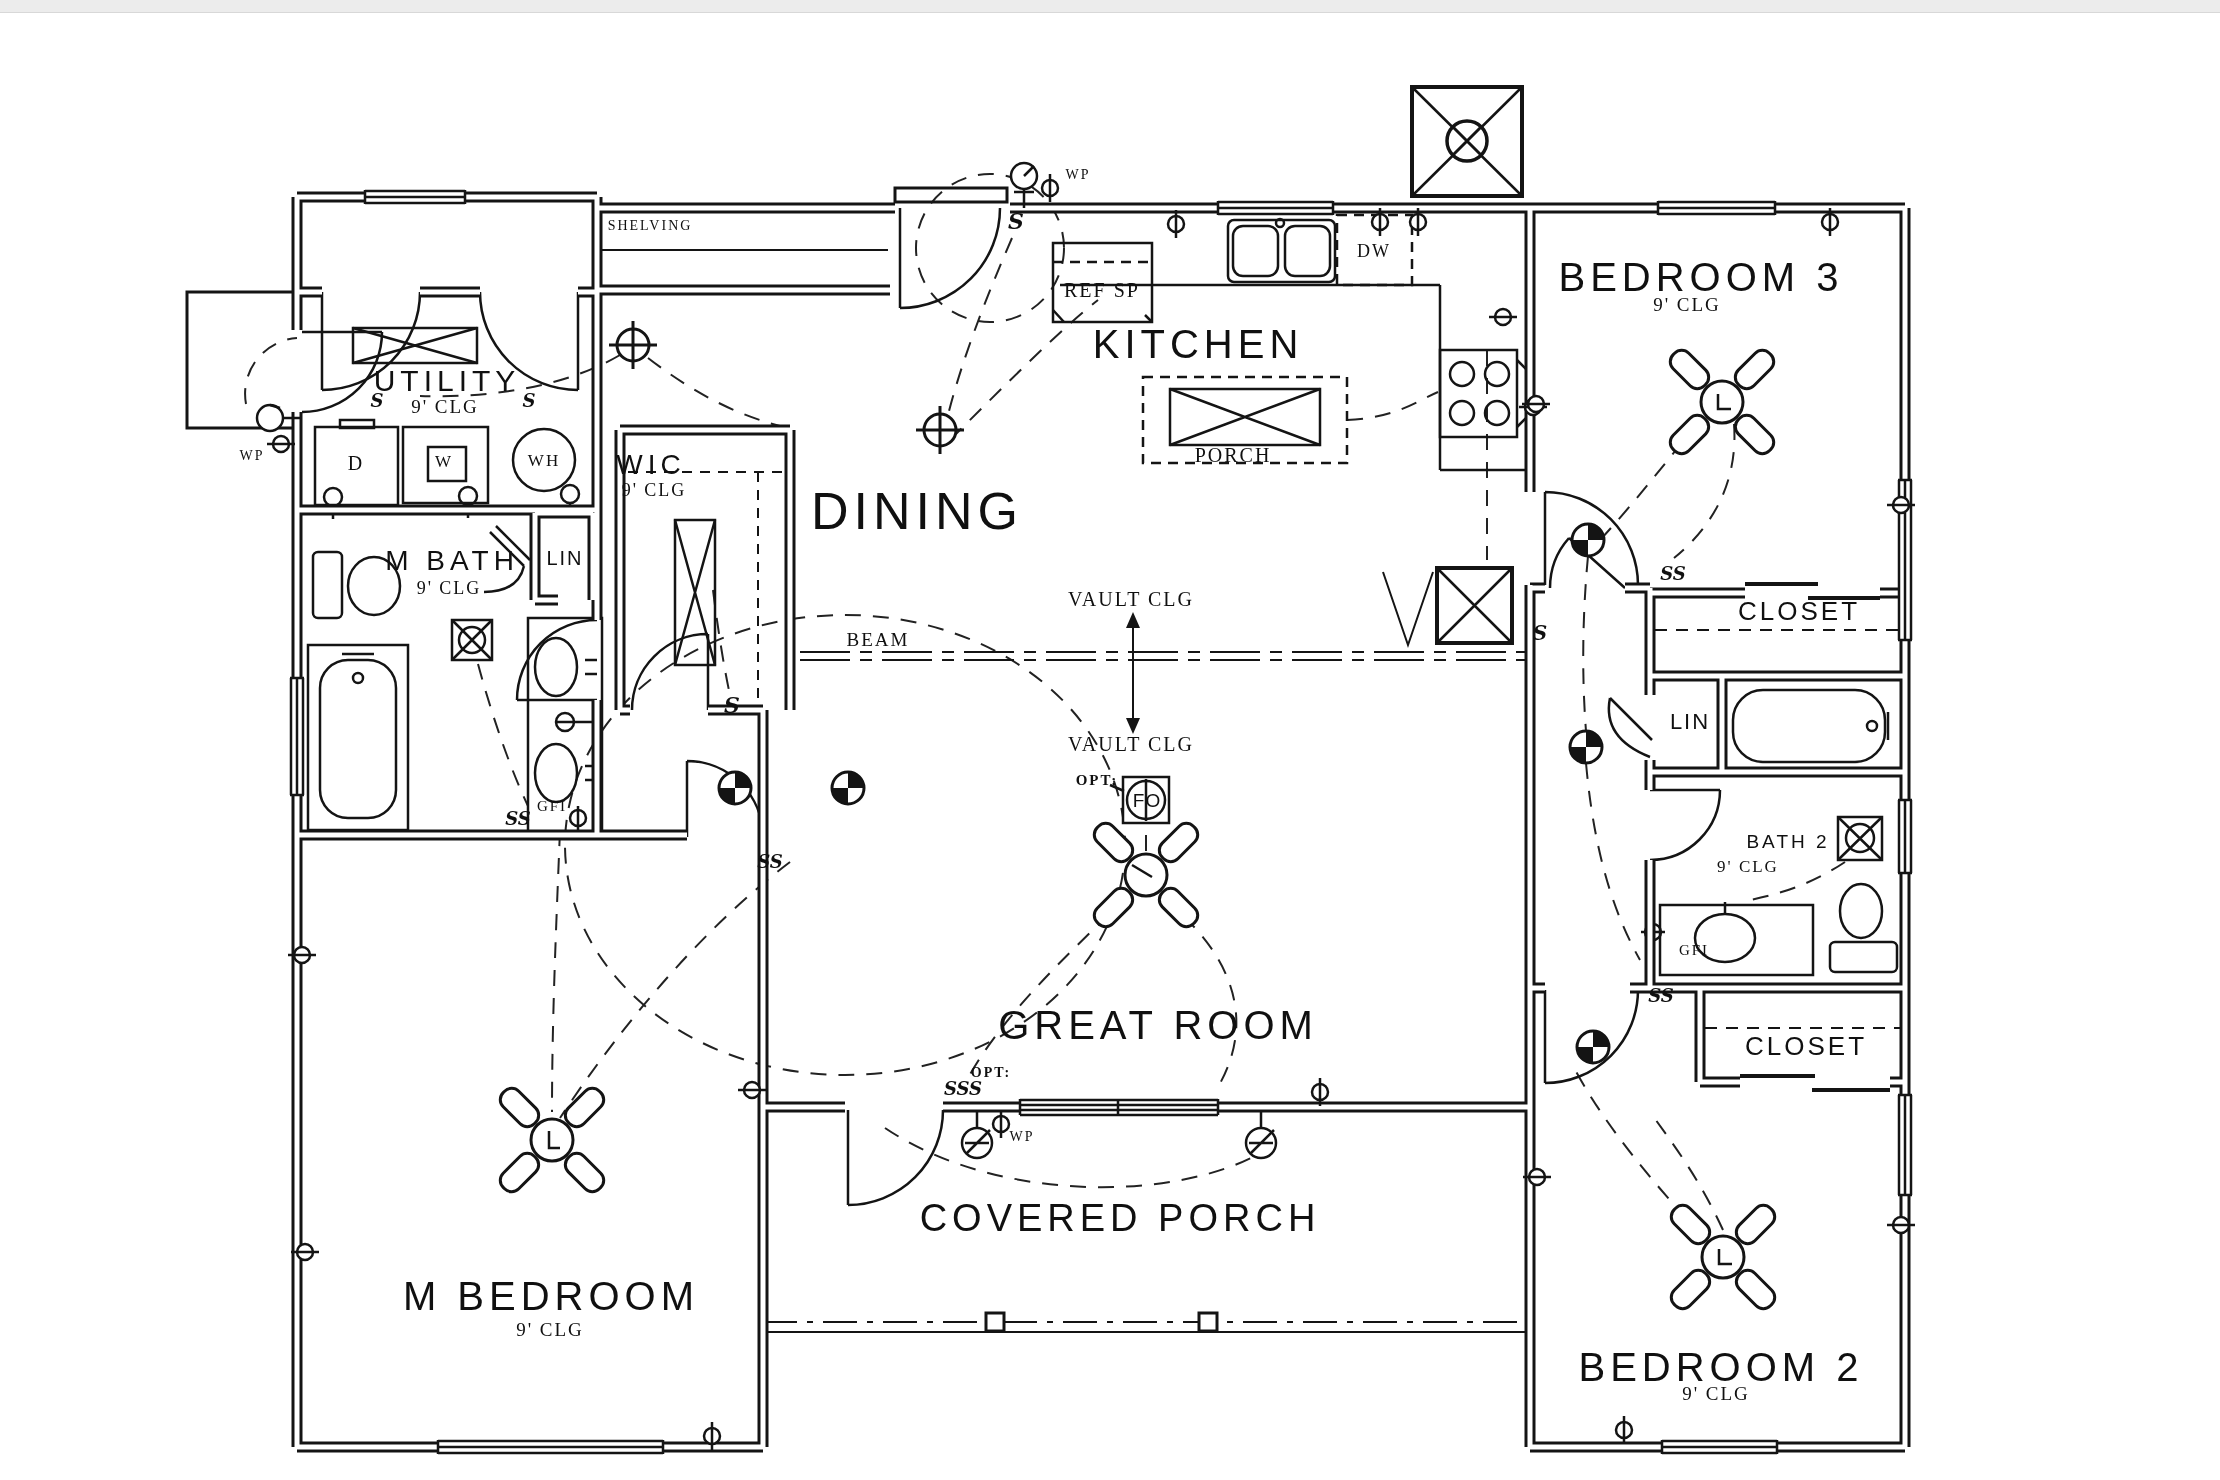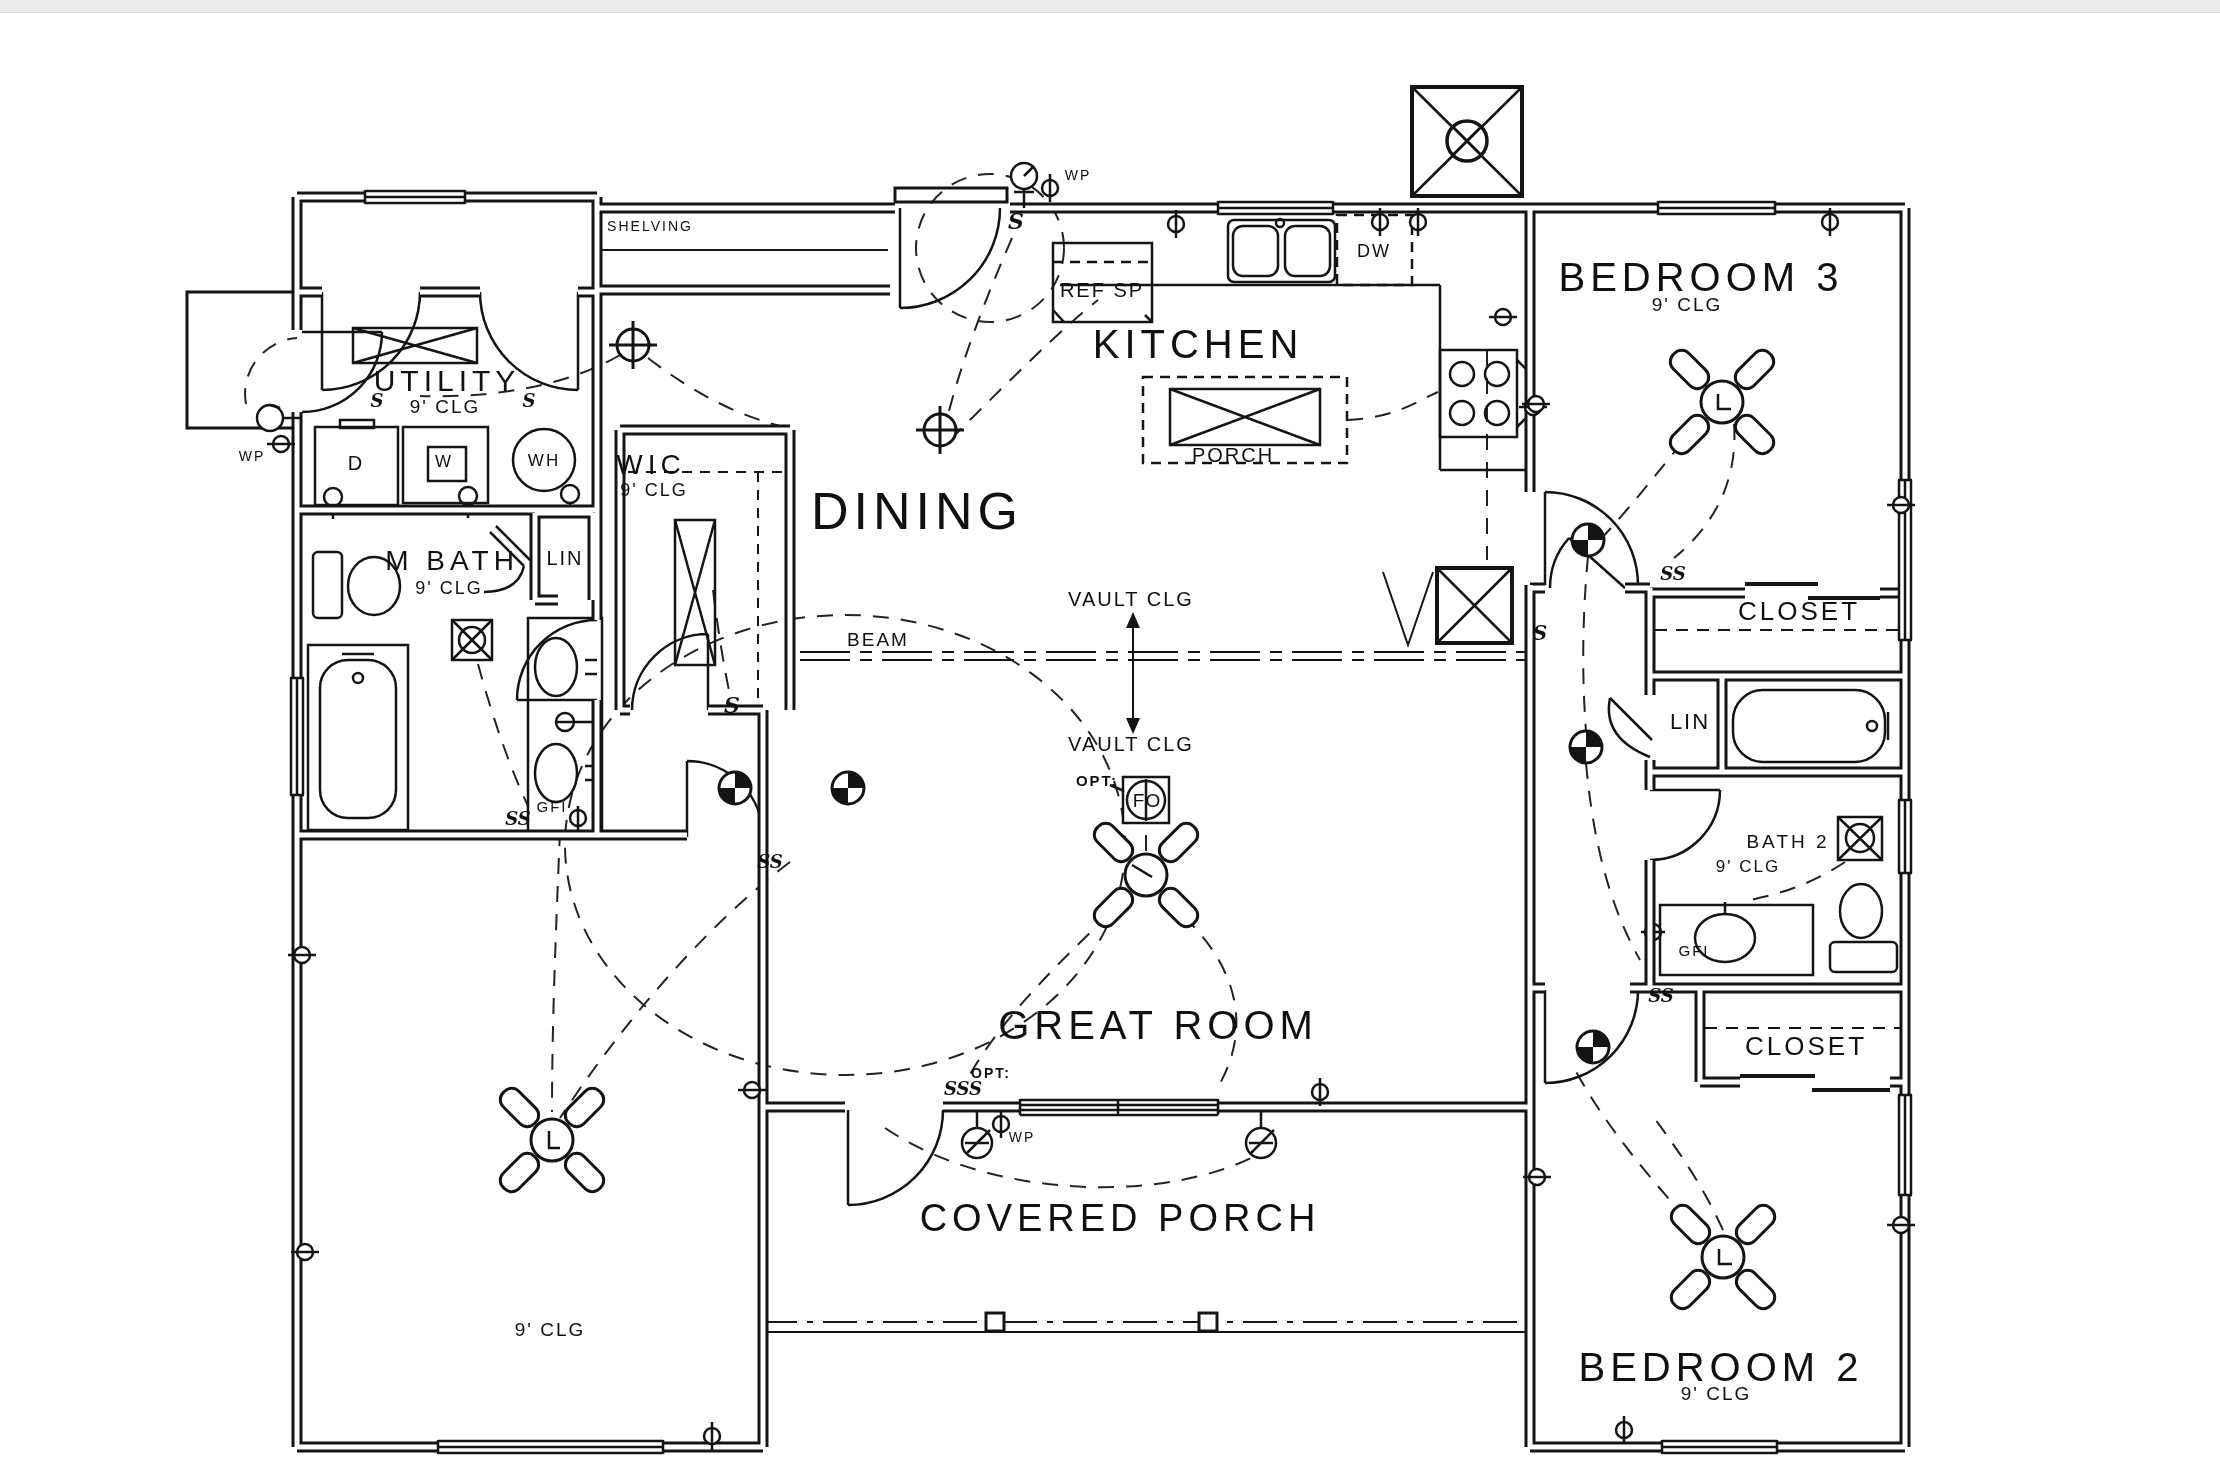--- a/index.html
+++ b/index.html
@@ -4,21 +4,21 @@
 <style>
   html,body{margin:0;padding:0;background:#fafafa;}
   #stage{position:relative;width:2220px;height:1480px;background:#ffffff;overflow:hidden;
          font-family:"Liberation Sans",sans-serif;}
   #chrome-bar{position:absolute;left:0;top:0;width:2220px;height:12px;background:#ececec;
               border-bottom:1px solid #d8d8d8;}
   svg{position:absolute;left:0;top:0;}
   .lbl{position:absolute;transform:translate(-50%,-50%);color:#101010;white-space:nowrap;
        font-family:"Liberation Sans",sans-serif;}
   .room{font-weight:normal;letter-spacing:5px;}
-  .sub{letter-spacing:2px;}
+  .sub{letter-spacing:2px;font-family:Liberation Serif, serif;}
   .ann{letter-spacing:1px;font-weight:normal;}
   .sw{font-family:"DejaVu Serif",serif;font-style:italic;font-weight:bold;letter-spacing:0;}
 </style>
 </head>
 <body>
 
 <div id="stage">
 <div id="chrome-bar"></div>
 
 <svg width="2220" height="1480" viewBox="0 0 2220 1480">
@@ -476,20 +476,21 @@
 <div class="lbl sub" style="left:1102px;top:290px;font-size:20px">REF SP</div>
 <div class="lbl sub" style="left:1374px;top:251px;font-size:18px">DW</div>
 <div class="lbl sub" style="left:650px;top:226px;font-size:14px">SHELVING</div>
 <div class="lbl sub" style="left:878px;top:640px;font-size:19px">BEAM</div>
 <div class="lbl sub" style="left:1131px;top:599px;font-size:20px">VAULT CLG</div>
 <div class="lbl sub" style="left:1131px;top:744px;font-size:20px">VAULT CLG</div>
 <div class="lbl sub" style="left:1097px;top:780px;font-size:15px;font-weight:bold">OPT:</div>
 <div class="lbl ann" style="left:1147px;top:801px;font-size:19px">FO</div>
 <div class="lbl room" style="left:1158px;top:1025px;font-size:40px">GREAT ROOM</div>
 <div class="lbl room" style="left:1120px;top:1218px;font-size:38px">COVERED PORCH</div>
+<div class="lbl room" style="left:551px;top:1296px;font-size:40px">M BEDROOM</div>
 <div class="lbl sub" style="left:550px;top:1330px;font-size:19px">9' CLG</div>
 <div class="lbl room" style="left:1701px;top:277px;font-size:40px">BEDROOM 3</div>
 <div class="lbl sub" style="left:1687px;top:305px;font-size:19px">9' CLG</div>
 <div class="lbl room" style="left:1721px;top:1367px;font-size:40px">BEDROOM 2</div>
 <div class="lbl sub" style="left:1716px;top:1394px;font-size:19px">9' CLG</div>
 <div class="lbl room" style="left:1788px;top:842px;font-size:19px;letter-spacing:3px">BATH 2</div>
 <div class="lbl sub" style="left:1748px;top:867px;font-size:17px">9' CLG</div>
 <div class="lbl room" style="left:1799px;top:611px;font-size:26px;letter-spacing:3px">CLOSET</div>
 <div class="lbl room" style="left:1806px;top:1046px;font-size:26px;letter-spacing:3px">CLOSET</div>
 <div class="lbl room" style="left:1690px;top:722px;font-size:22px;letter-spacing:2px">LIN</div>

